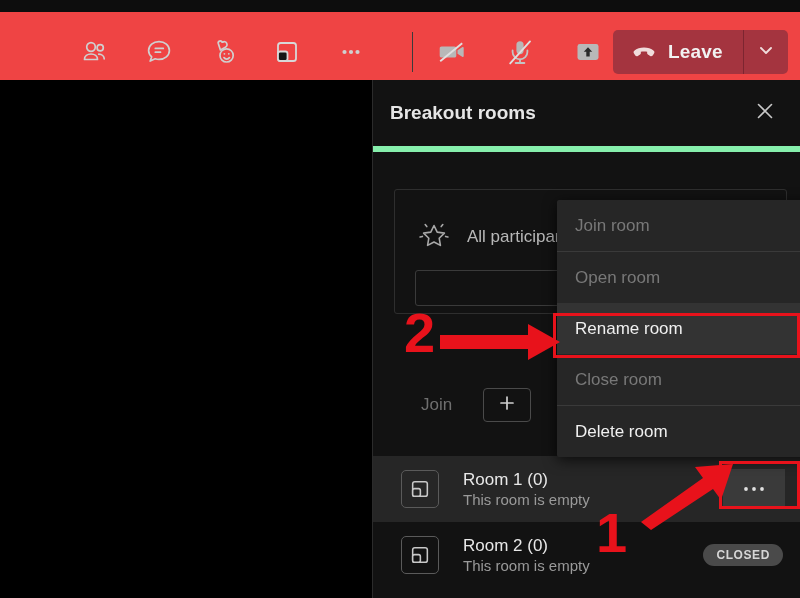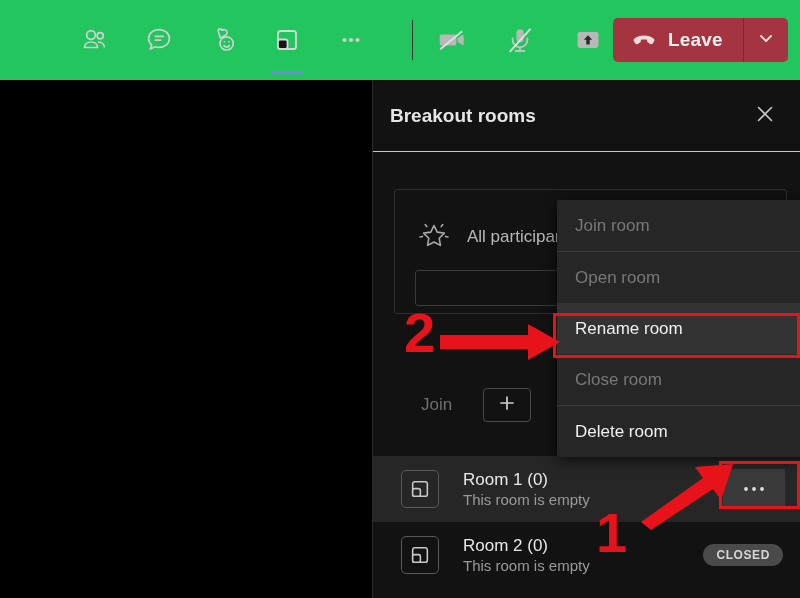--- a/index.html
+++ b/index.html
@@ -10,23 +10,23 @@
     overflow: hidden;
   }
   #app {
     position: relative;
     width: 800px; height: 598px;
     background: #0d0d0d;
   }
 
   
   .toolbar {
-    position: absolute; left: 0; top: 0;
+    position: absolute; left: 0; top: 12px;
     width: 800px; height: 80px;
-    background: #22c55e;
+    background: #ef4444;
     display: flex; align-items: center; padding-left: 44px;
   }
   .tb-left { display: flex; align-items: center; padding-left: 26px; gap: 14px; }
   .tb-btn {
     position: relative;
     width: 50px; height: 50px;
     display: flex; align-items: center; justify-content: center;
     border-radius: 4px;
     cursor: pointer;
   }
@@ -84,21 +84,21 @@
   .panel {
     position: absolute; left: 373px; top: 80px;
     width: 427px; height: 518px;
     background: #121212;
   }
   .panel-header {
     position: relative;
     height: 72px;
     display: flex; align-items: center;
     padding: 0 18px 0 17px;
-    border-bottom: 1px solid #86efac;
+    border-bottom: 6px solid #86efac;
   }
   .panel-title {
     color: #e6e6e6; font-size: 19px; font-weight: bold;
   }
   .panel-close {
     margin-left: auto;
     width: 34px; height: 34px;
     display: flex; align-items: center; justify-content: center;
     cursor: pointer;
   }

